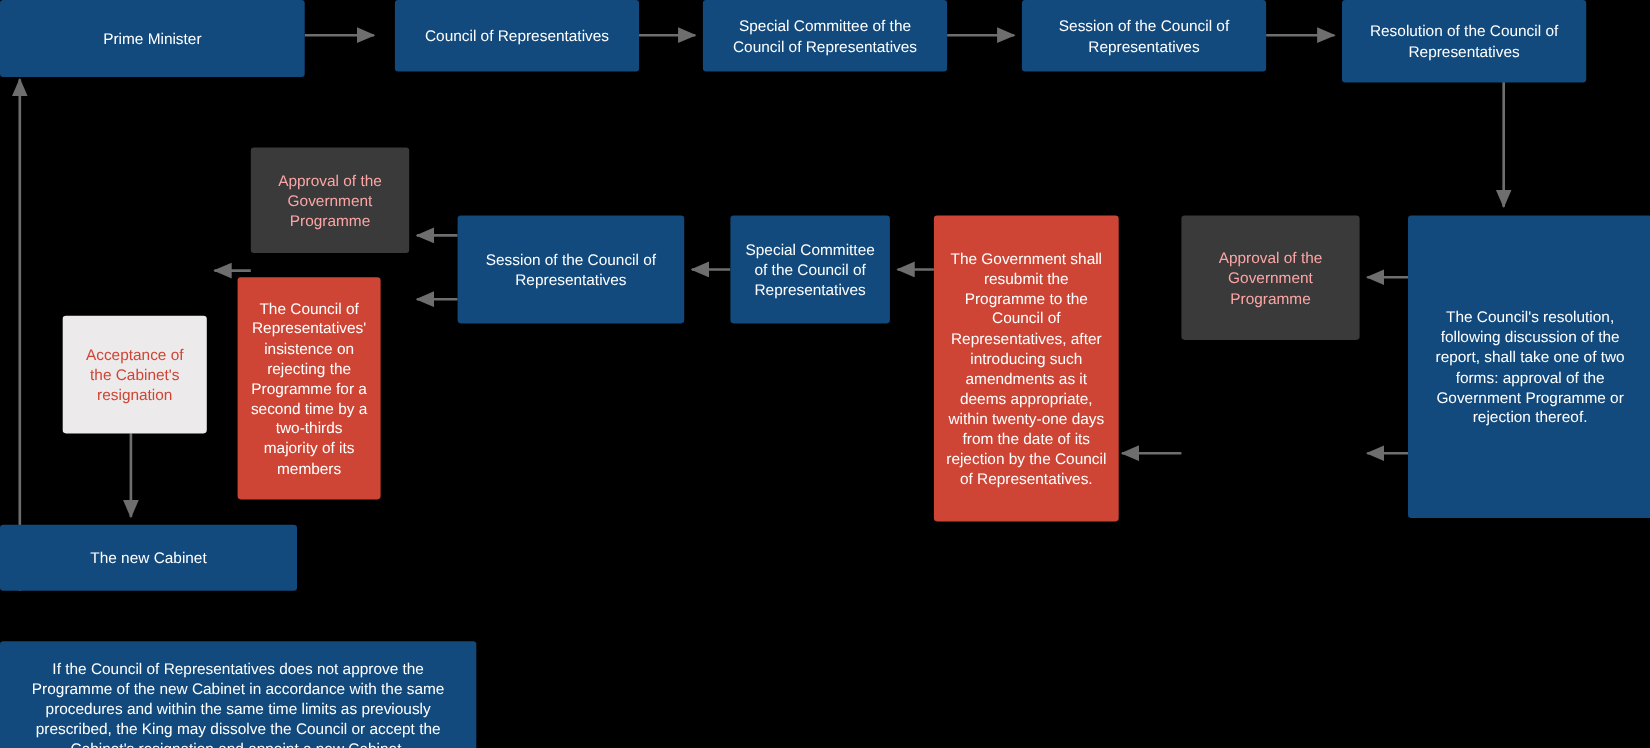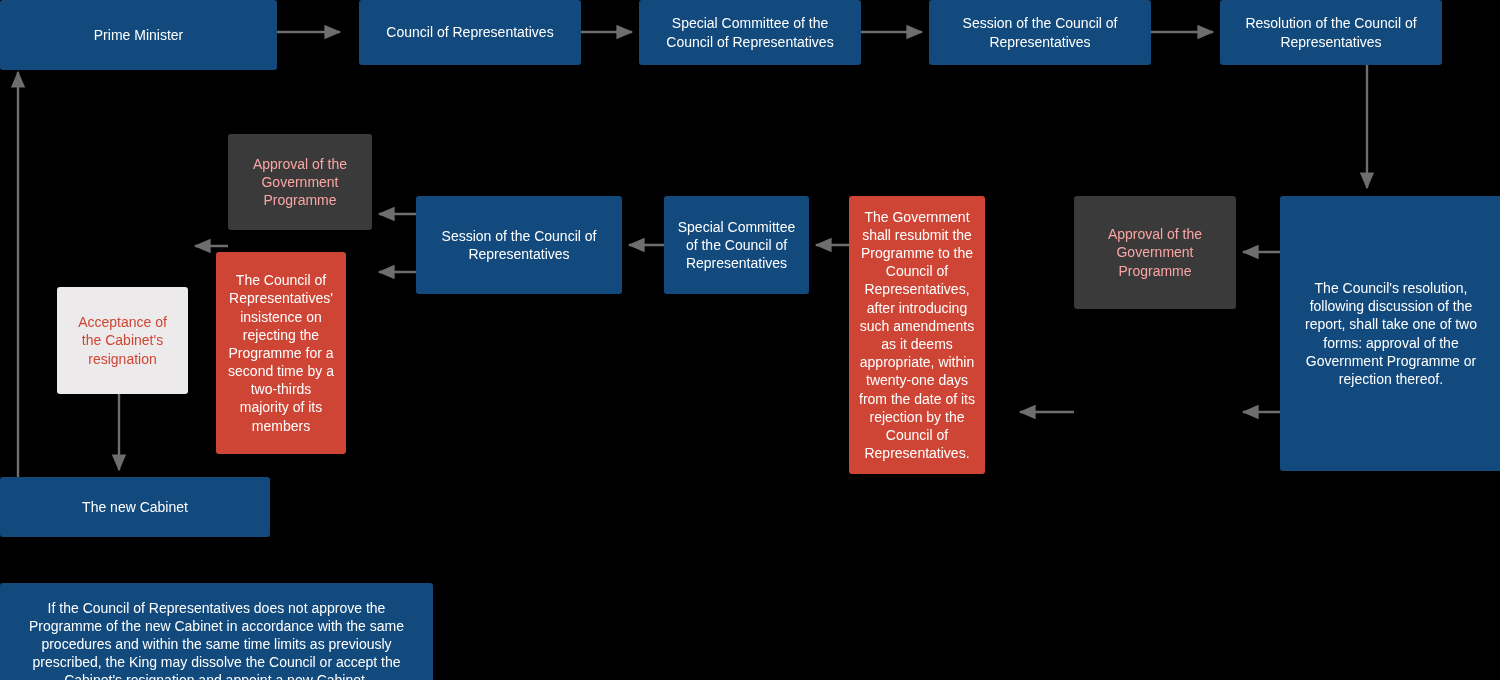--- a/index.html
+++ b/index.html
@@ -107,34 +107,34 @@
   </div>
 
   <div class="node node-blue" style="left:639px; top:0px; width:222px; height:65px;">
     <span>Special Committee of the Council of Representatives</span>
   </div>
 
   <div class="node node-blue" style="left:929px; top:0px; width:222px; height:65px;">
     <span>Session of the Council of Representatives</span>
   </div>
 
-  <div class="node node-blue" style="left:1220px; top:0px; width:222px; height:65px;">
+  <div class="node node-blue" style="left:1220px; top:0px; width:222px; height:75px;">
     <span>Resolution of the Council of Representatives</span>
   </div>
 
   <div class="node node-blue" style="left:1280px; top:196px; width:222px; height:275px;">
     <span>The Council's resolution, following discussion of the report, shall take one of two forms: approval of the Government Programme or rejection thereof.</span>
   </div>
 
   <div class="node node-gray" style="left:1074px; top:196px; width:162px; height:113px;">
     <span>Approval of the Government Programme</span>
   </div>
 
 
-  <div class="node node-red" style="left:849px; top:196px; width:136px; height:278px;">
+  <div class="node node-red" style="left:849px; top:196px; width:168px; height:278px;">
     <span>The Government shall resubmit the Programme to the Council of Representatives, after introducing such amendments as it deems appropriate, within twenty-one days from the date of its rejection by the Council of Representatives.</span>
   </div>
 
   <div class="node node-blue" style="left:664px; top:196px; width:145px; height:98px;">
     <span>Special Committee of the Council of Representatives</span>
   </div>
 
   <div class="node node-blue" style="left:416px; top:196px; width:206px; height:98px;">
     <span>Session of the Council of Representatives</span>
   </div>

